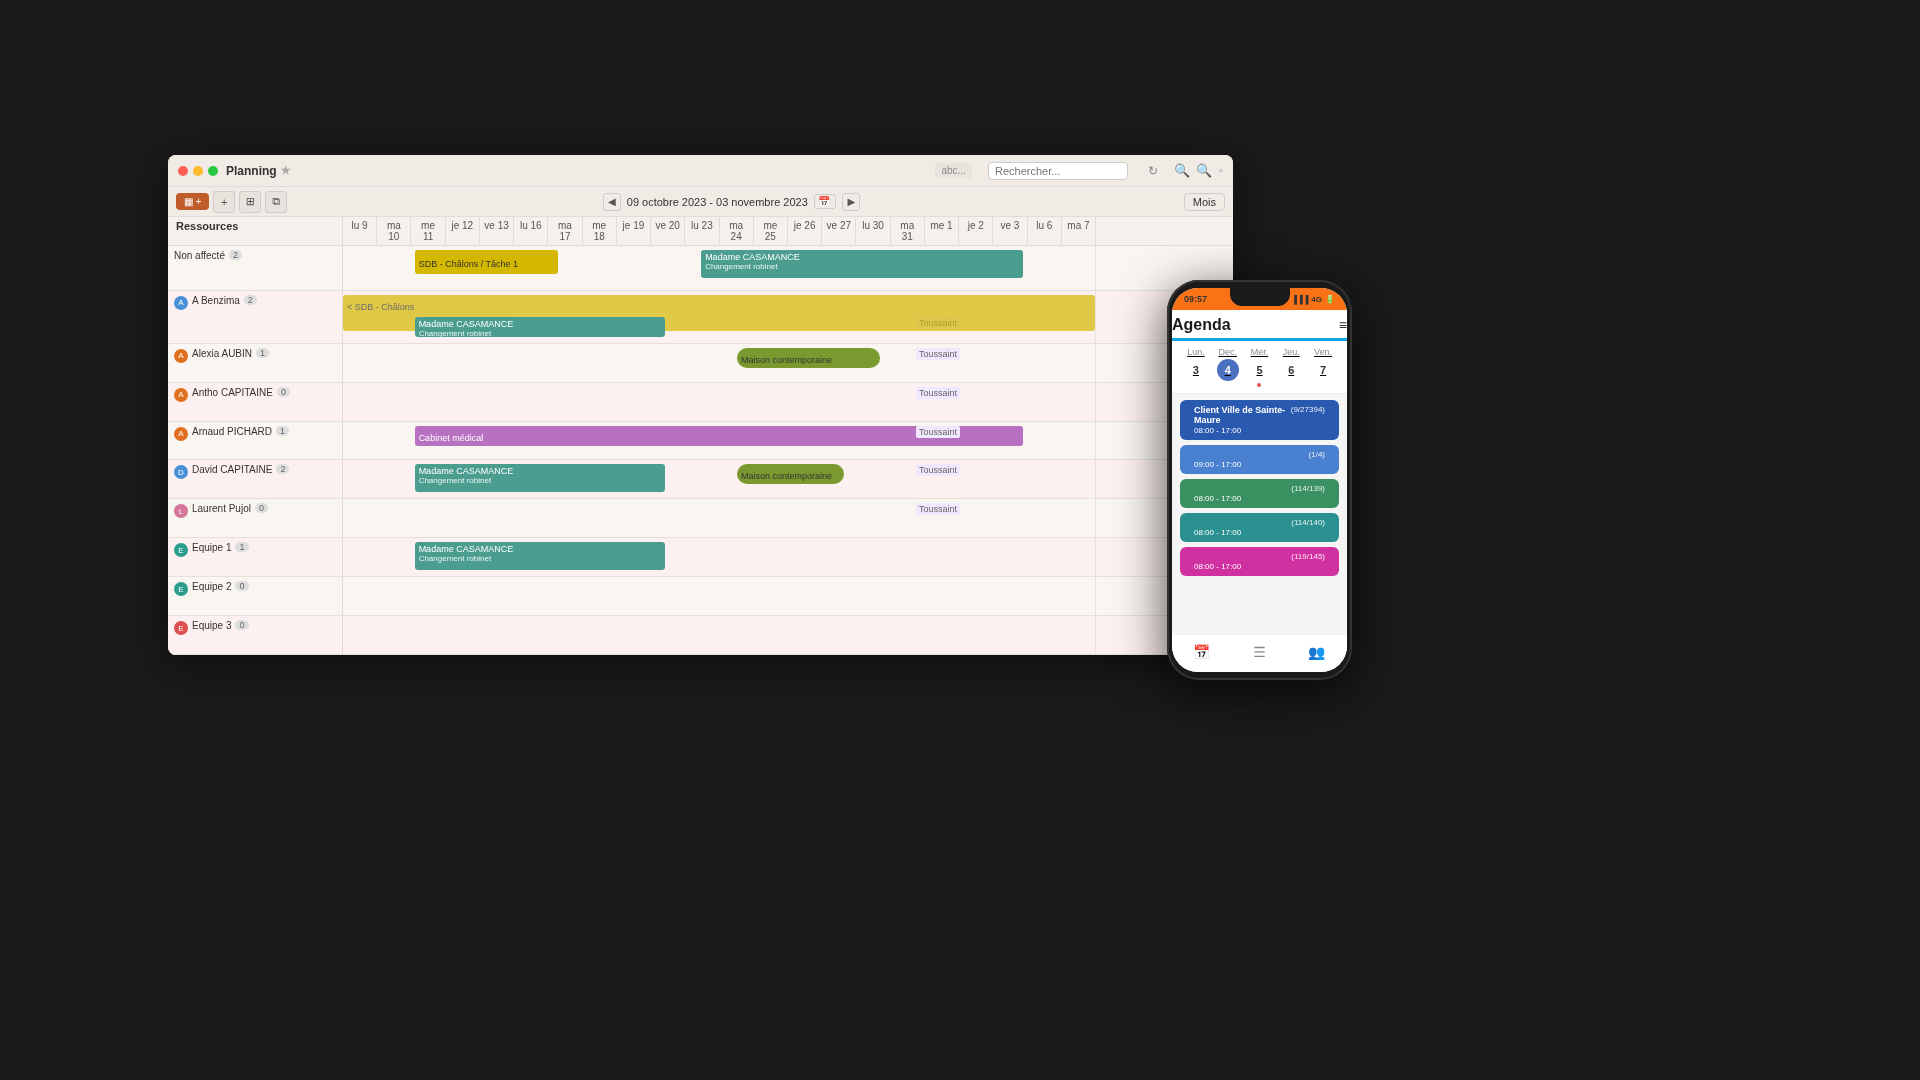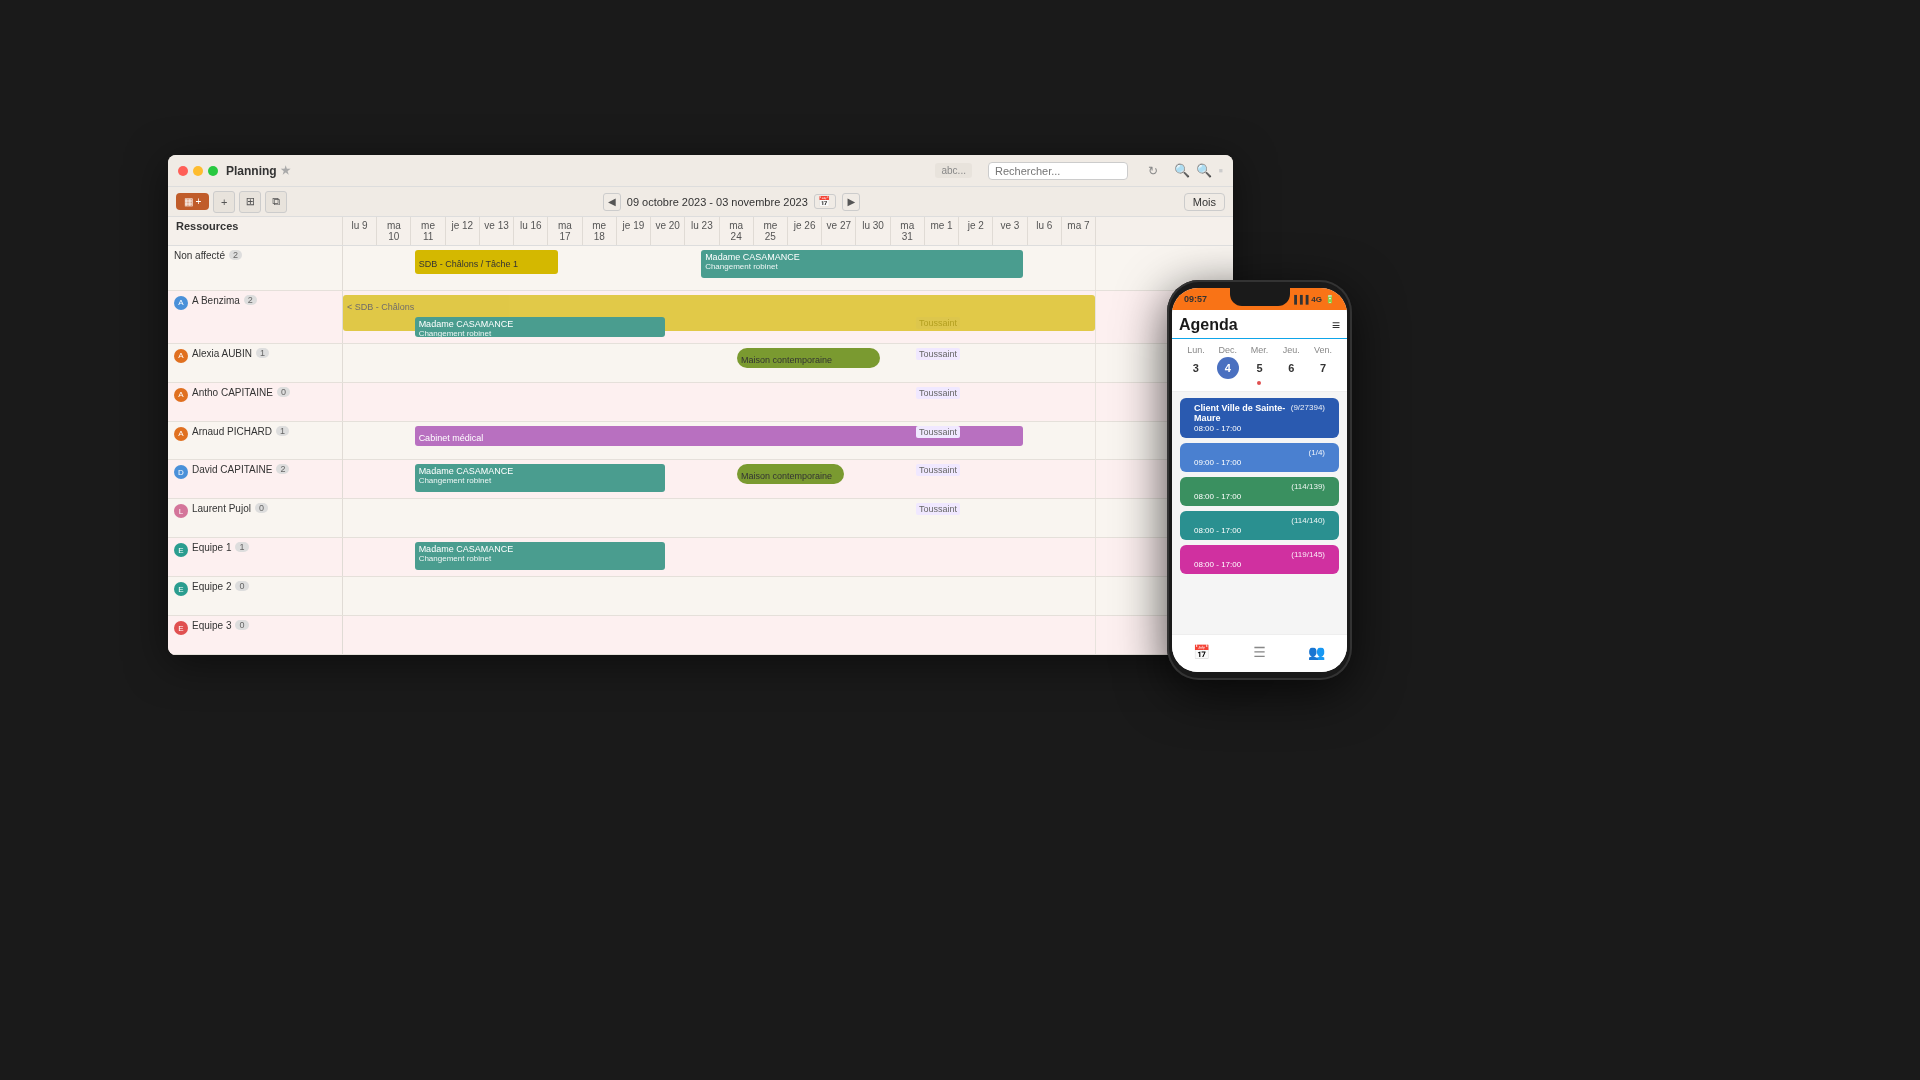--- a/index.html
+++ b/index.html
@@ -315,37 +315,38 @@
       font-size: 9px;
       font-weight: 700;
       color: #333;
       position: relative;
       z-index: 15;
     }
     .status-right { display: flex; gap: 3px; align-items: center; font-size: 8px; }
 
     .agenda-header {
       background: white;
-      padding: 6px 7px 4px;
+      padding: 6px 0 4px;
       display: flex;
       align-items: center;
       justify-content: space-between;
-      border-bottom: 1px solid #0ea5e9;
+      border-bottom: 3px solid #0ea5e9;
     }
     .agenda-title {
       font-size: 16px;
       font-weight: 700;
       color: #1a1a1a;
     }
     .hamburger { font-size: 14px; color: #333; }
 
     .week-nav {
       background: white;
       padding: 6px 8px;
       border-bottom: 1px solid #eee;
+      text-decoration: underline;
     }
     .week-days {
       display: grid;
       grid-template-columns: repeat(5, 1fr);
       text-align: center;
     }
     .day-col { display: flex; flex-direction: column; align-items: center; gap: 2px; }
     .day-name { font-size: 9px; color: #888; font-weight: 500; }
     .day-num {
       width: 22px;

